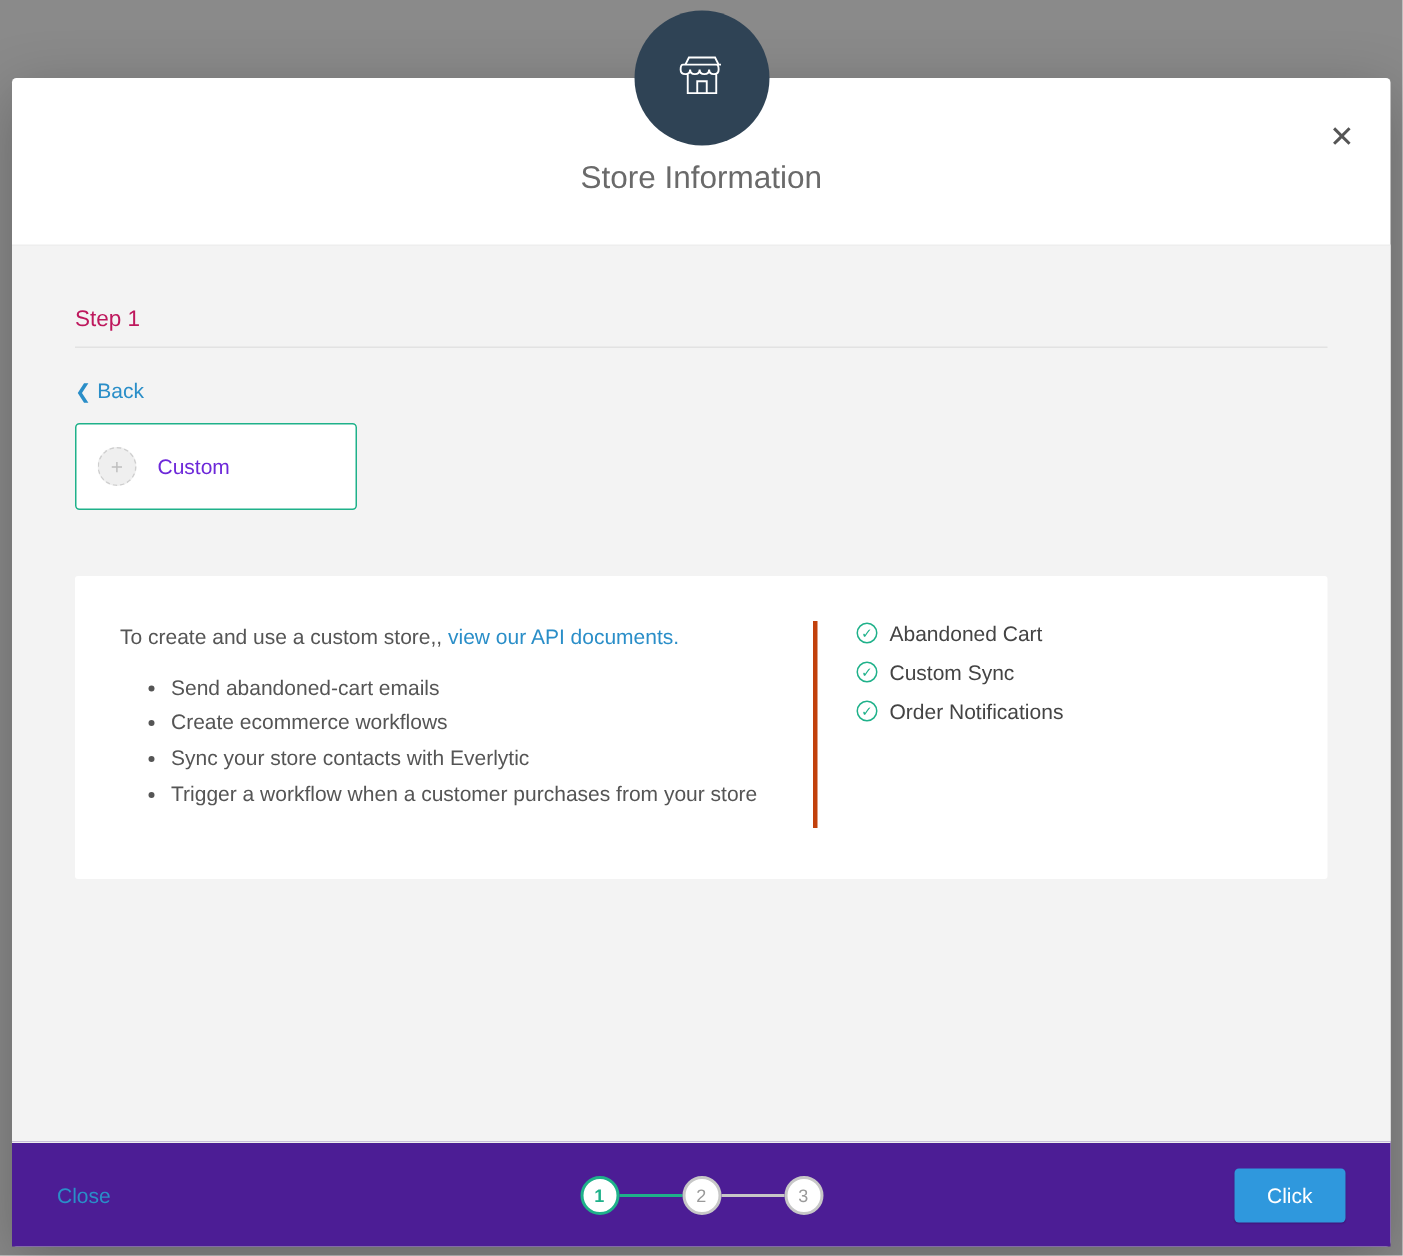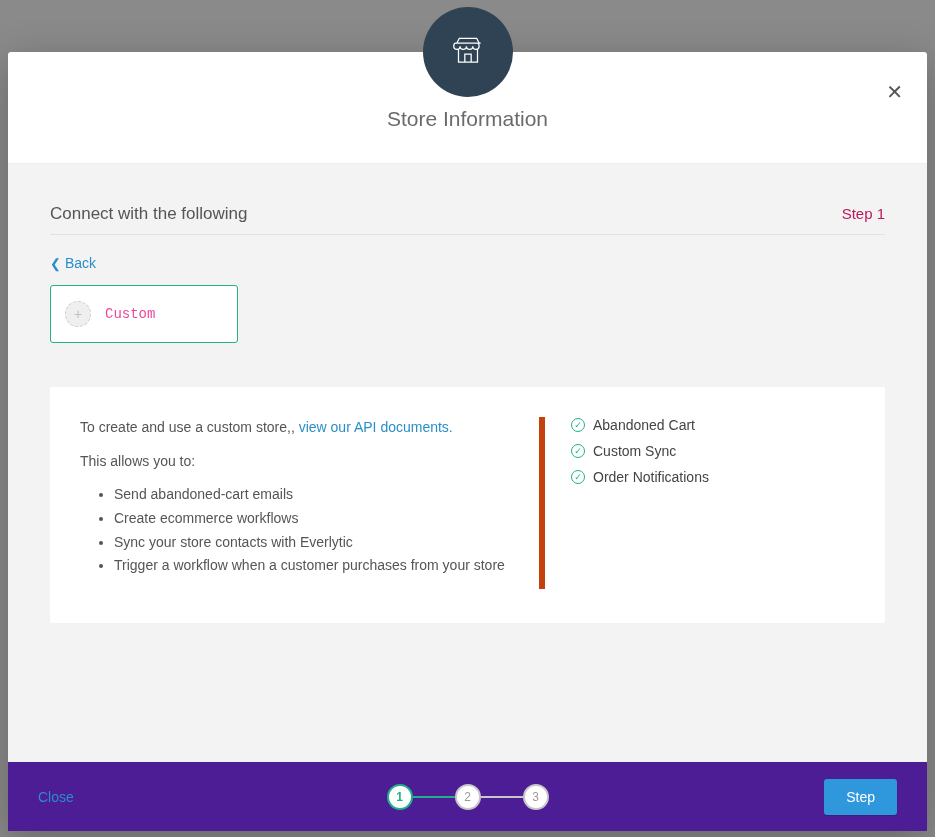--- a/index.html
+++ b/index.html
@@ -105,33 +105,33 @@
   .plus-dot {
     width: 26px; height: 26px;
     border-radius: 50%;
     border: 1.5px dashed #cfcfcf;
     background: #efefef;
     display: flex; align-items: center; justify-content: center;
     color: #bfbfbf;
     font-size: 14px;
     line-height: 1;
   }
-  .store-card .label { color: #ec4899; font-size: 14px; font-family: Liberation Mono, monospace; }
+  .store-card .label { color: #6d28d9; font-size: 14px; }
 
   .info-panel {
     margin-top: 44px;
     background: #fff;
     border-radius: 2px;
     padding: 30px 30px 34px 30px;
     display: flex;
   }
   .info-left {
     flex: 0 0 60%;
     padding-right: 30px;
-    border-right: 6px solid #c2410c;
+    border-right: 3px solid #c2410c;
     color: #555;
     font-size: 14px;
     line-height: 1.55;
   }
   .info-left p { margin-bottom: 12px; }
   .info-left a { color: #2a8ec8; text-decoration: none; cursor: pointer; }
   .info-left ul { margin: 4px 0 12px 34px; }
   .info-left ul li { list-style: disc; margin-bottom: 2px; }
 
   .info-right {
@@ -223,40 +223,38 @@
     </span>
   </div>
 
   <div class="modal-header">
     <div class="modal-title">Store Information</div>
     <div class="close-x">✕</div>
   </div>
 
   <div class="modal-body">
     <div class="section-head">
-      <div class="title">Connect with the following</div>
       <div class="step">Step 1</div>
     </div>
 
     <div class="back-link">
       <span class="chev">❮</span>
       <span>Back</span>
     </div>
 
     <div class="store-card">
       <div class="plus-dot">+</div>
       <div class="label">Custom</div>
     </div>
 
     <div class="info-panel">
       <div class="info-left">
         <p>
           <span>To create and use a custom store,, </span><a>view our API documents.</a>
         </p>
-        <p>This allows you to:</p>
         <ul>
           <li>Send abandoned-cart emails</li>
           <li>Create ecommerce workflows</li>
           <li>Sync your store contacts with Everlytic</li>
           <li>Trigger a workflow when a customer purchases from your store</li>
         </ul>
       </div>
       <div class="info-right">
         <div class="feature">
           <span class="check">✓</span>
@@ -278,16 +276,16 @@
     <span class="btn-close-link">Close</span>
 
     <div class="stepper">
       <div class="step-dot active">1</div>
       <div class="step-line done"></div>
       <div class="step-dot inactive">2</div>
       <div class="step-line todo"></div>
       <div class="step-dot inactive">3</div>
     </div>
 
-    <button class="btn-next">Step</button>
+    <button class="btn-next">Click</button>
   </div>
 
 </div>
 
 </body></html>

